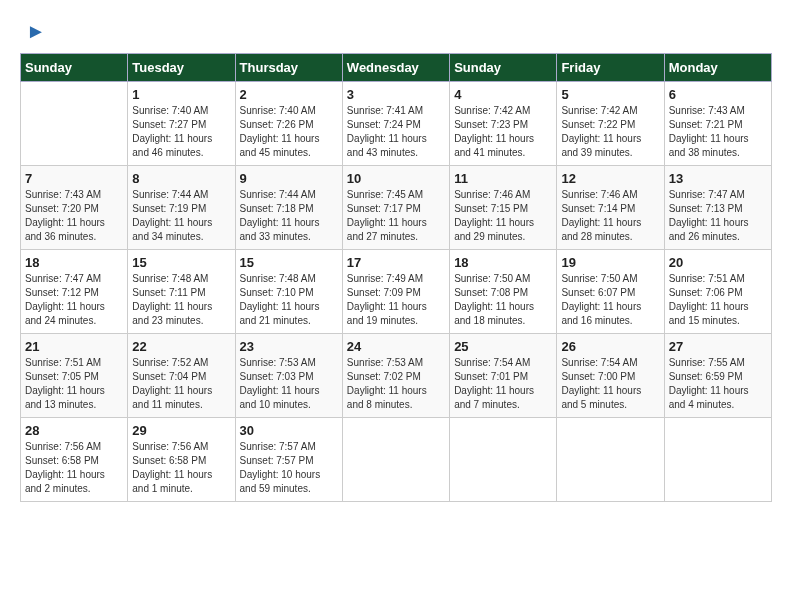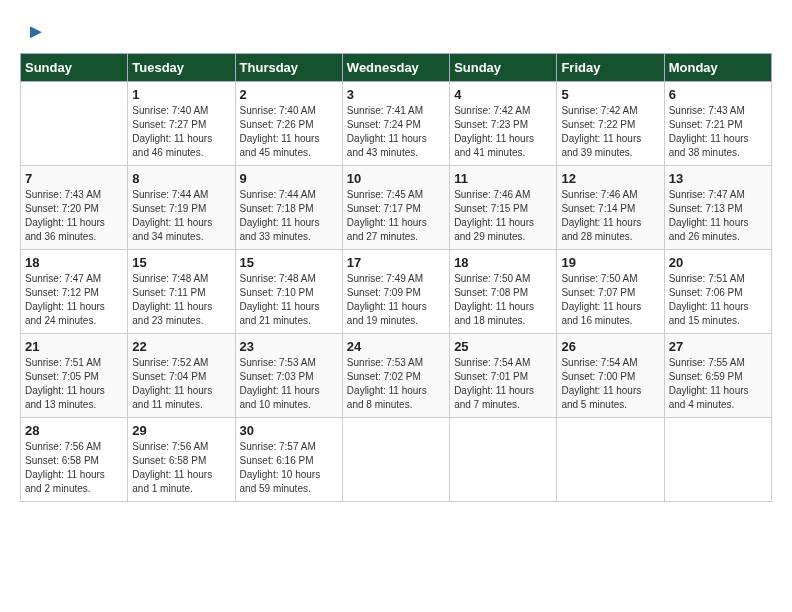--- a/index.html
+++ b/index.html
@@ -251,21 +251,21 @@
         <div class="day-info">
           <span>Sunrise: 7:50 AM</span><br>
           <span>Sunset: 7:08 PM</span><br>
           <span>Daylight: 11 hours and 18 minutes.</span>
         </div>
         </td>
         <td>
           <span class="day-num">19</span>
         <div class="day-info">
           <span>Sunrise: 7:50 AM</span><br>
-          <span>Sunset: 7:07 PM</span><br>
+          <span>Sunset: 6:07 PM</span><br>
           <span>Daylight: 11 hours and 16 minutes.</span>
         </div>
         </td>
         <td>
           <span class="day-num">20</span>
         <div class="day-info">
           <span>Sunrise: 7:51 AM</span><br>
           <span>Sunset: 7:06 PM</span><br>
           <span>Daylight: 11 hours and 15 minutes.</span>
         </div>
@@ -343,21 +343,21 @@
         <div class="day-info">
           <span>Sunrise: 7:56 AM</span><br>
           <span>Sunset: 6:58 PM</span><br>
           <span>Daylight: 11 hours and 1 minute.</span>
         </div>
         </td>
         <td>
           <span class="day-num">30</span>
         <div class="day-info">
           <span>Sunrise: 7:57 AM</span><br>
-          <span>Sunset: 6:16 PM</span><br>
+          <span>Sunset: 7:57 PM</span><br>
           <span>Daylight: 10 hours and 59 minutes.</span>
         </div>
         </td>
         <td class="empty-cell"></td>
         <td class="empty-cell"></td>
         <td class="empty-cell"></td>
         <td class="empty-cell"></td>
       </tr>
     </tbody>
 </table>

